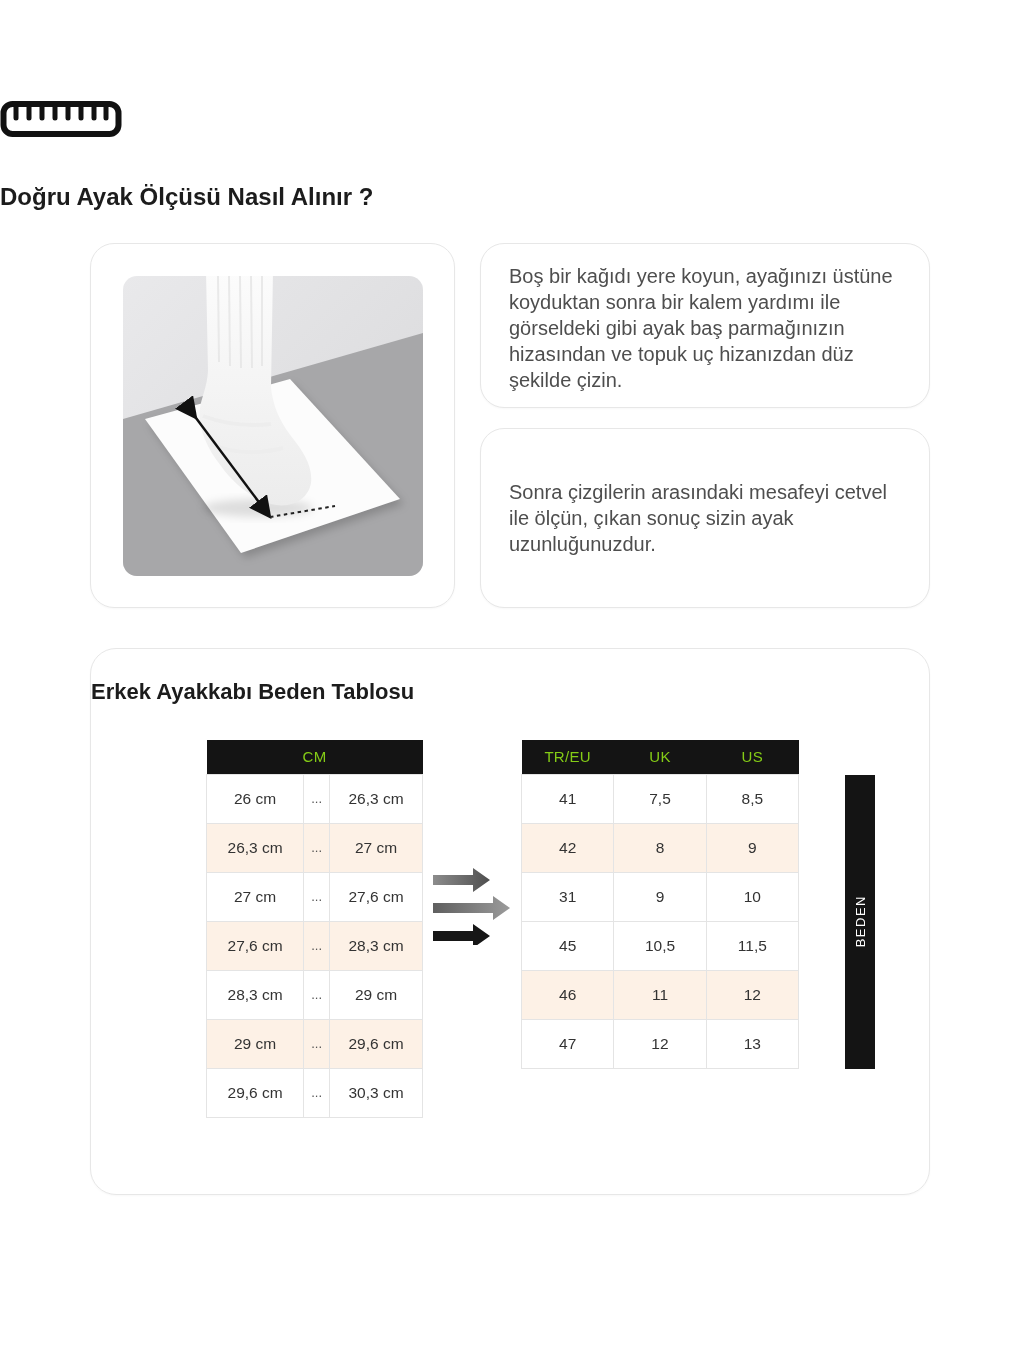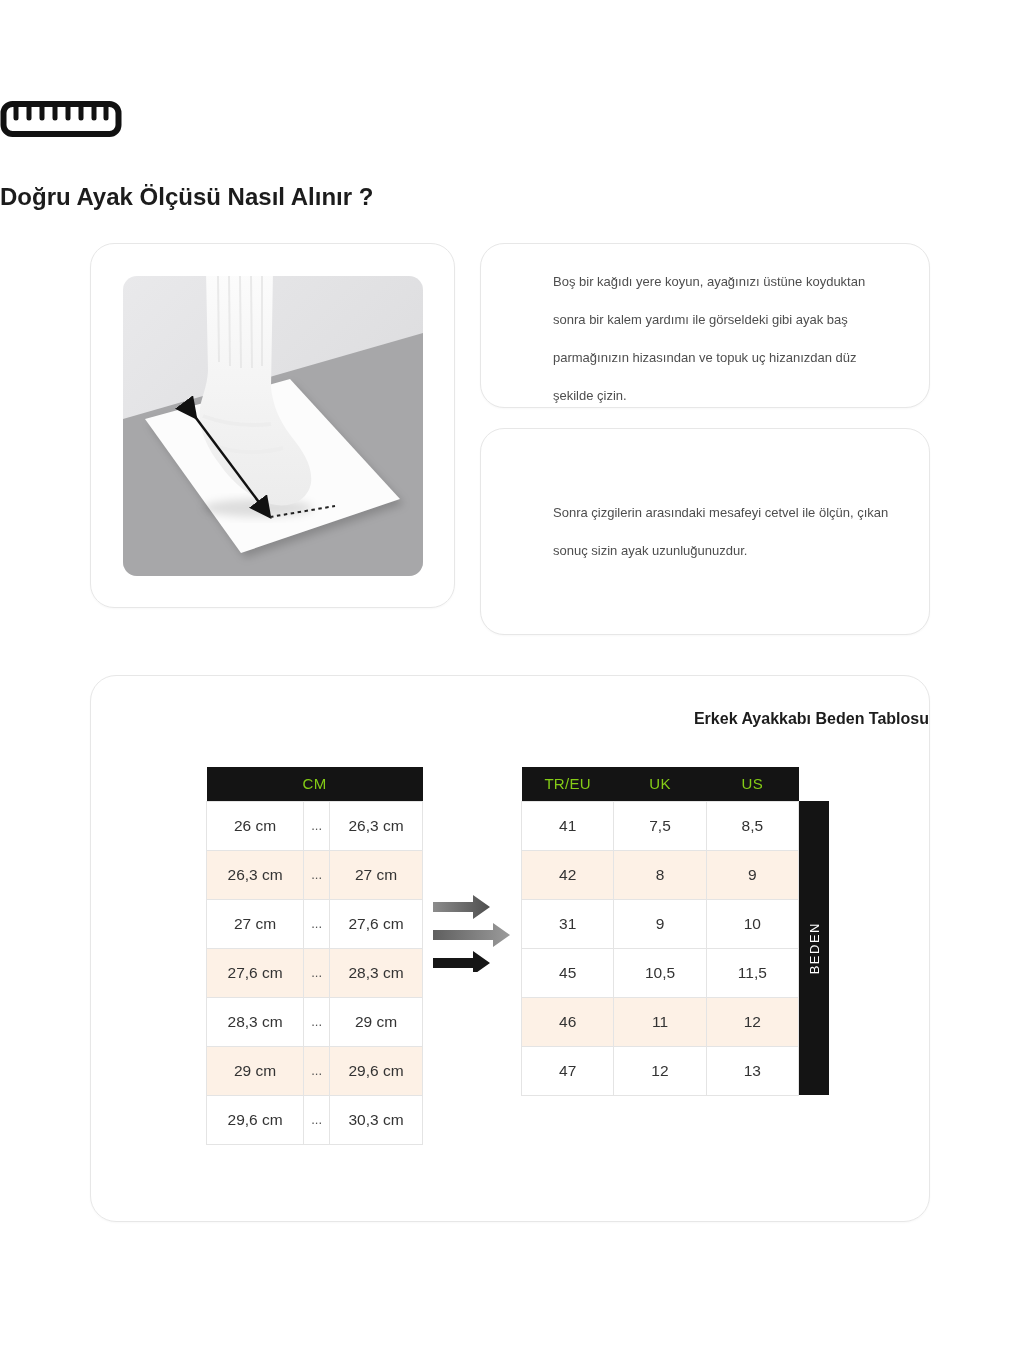--- a/index.html
+++ b/index.html
@@ -22,41 +22,41 @@
     width:365px; height:365px; flex:0 0 365px; border:1px solid var(--card_border);
     border-radius:24px; display:flex; align-items:center; justify-content:center;
     box-shadow:0 1px 2px rgba(0,0,0,.03);
   }
   .photo{width:300px; height:300px; border-radius:14px; overflow:hidden; line-height:0;}
   .steps{flex:1; display:flex; flex-direction:column; gap:20px;}
   .step-card{
     border:1px solid var(--card_border); border-radius:24px; background:#fff;
     box-shadow:0 1px 2px rgba(0,0,0,.03);
   }
-  .step-card p{font-size:13px; line-height:38px; color:var(--text_body);margin-left:44px;}
+  .step-card p{font-size:20px; line-height:26px; color:var(--text_body);}
   .step-1{height:165px; padding:19px 30px 0 28px;}
-  .step-2{height:207px; display:flex; align-items:center; padding:0 30px 0 28px;}
+  .step-2{height:180px; display:flex; align-items:center; padding:0 30px 0 28px;}
   
   .table-card{
     margin:40px 90px 0; height:547px; border:1px solid var(--card_border);
     border-radius:26px; box-shadow:0 1px 2px rgba(0,0,0,.03);
   }
-  .table-card h2{text-align:right; padding-top:30px; font-size:16px; font-weight:700; line-height:26px;}
+  .table-card h2{text-align:left; padding-top:30px; font-size:22px; font-weight:700; line-height:26px;}
   .tables{display:flex; align-items:flex-start; margin-top:35px; padding-left:115px;}
   table{border-collapse:collapse; table-layout:fixed; font-size:15.5px; color:var(--cell_text);}
   th{
     background:var(--header_bg); color:#84cc16; font-weight:400; font-size:15px;
     height:34px; border:none; text-align:center; letter-spacing:.3px;
   }
   td{height:49px; text-align:center; border:1px solid var(--cell_border); background:#fff;}
   tr.alt td{background:var(--row_alt);}
   .cm-table{width:217px;}
   .cm-table td.sep{font-size:13px; color:#555;}
   .arrows{width:98px; flex:0 0 98px; display:flex; justify-content:center; margin-top:127px; line-height:0;}
-  .intl-wrap{display:flex; align-items:center;}
+  .intl-wrap{display:flex; align-items:flex-end;gap:46px;}
   .intl-table{width:278px;}
   .beden-bar{
     width:30px; height:294px; margin-top:34px; background:var(--header_bg);
     display:flex; align-items:center; justify-content:center;
   }
   .beden-bar span{
     writing-mode:vertical-rl; transform:rotate(180deg); color:#fff;
     font-size:13px; letter-spacing:1.5px;
   }
 </style>

